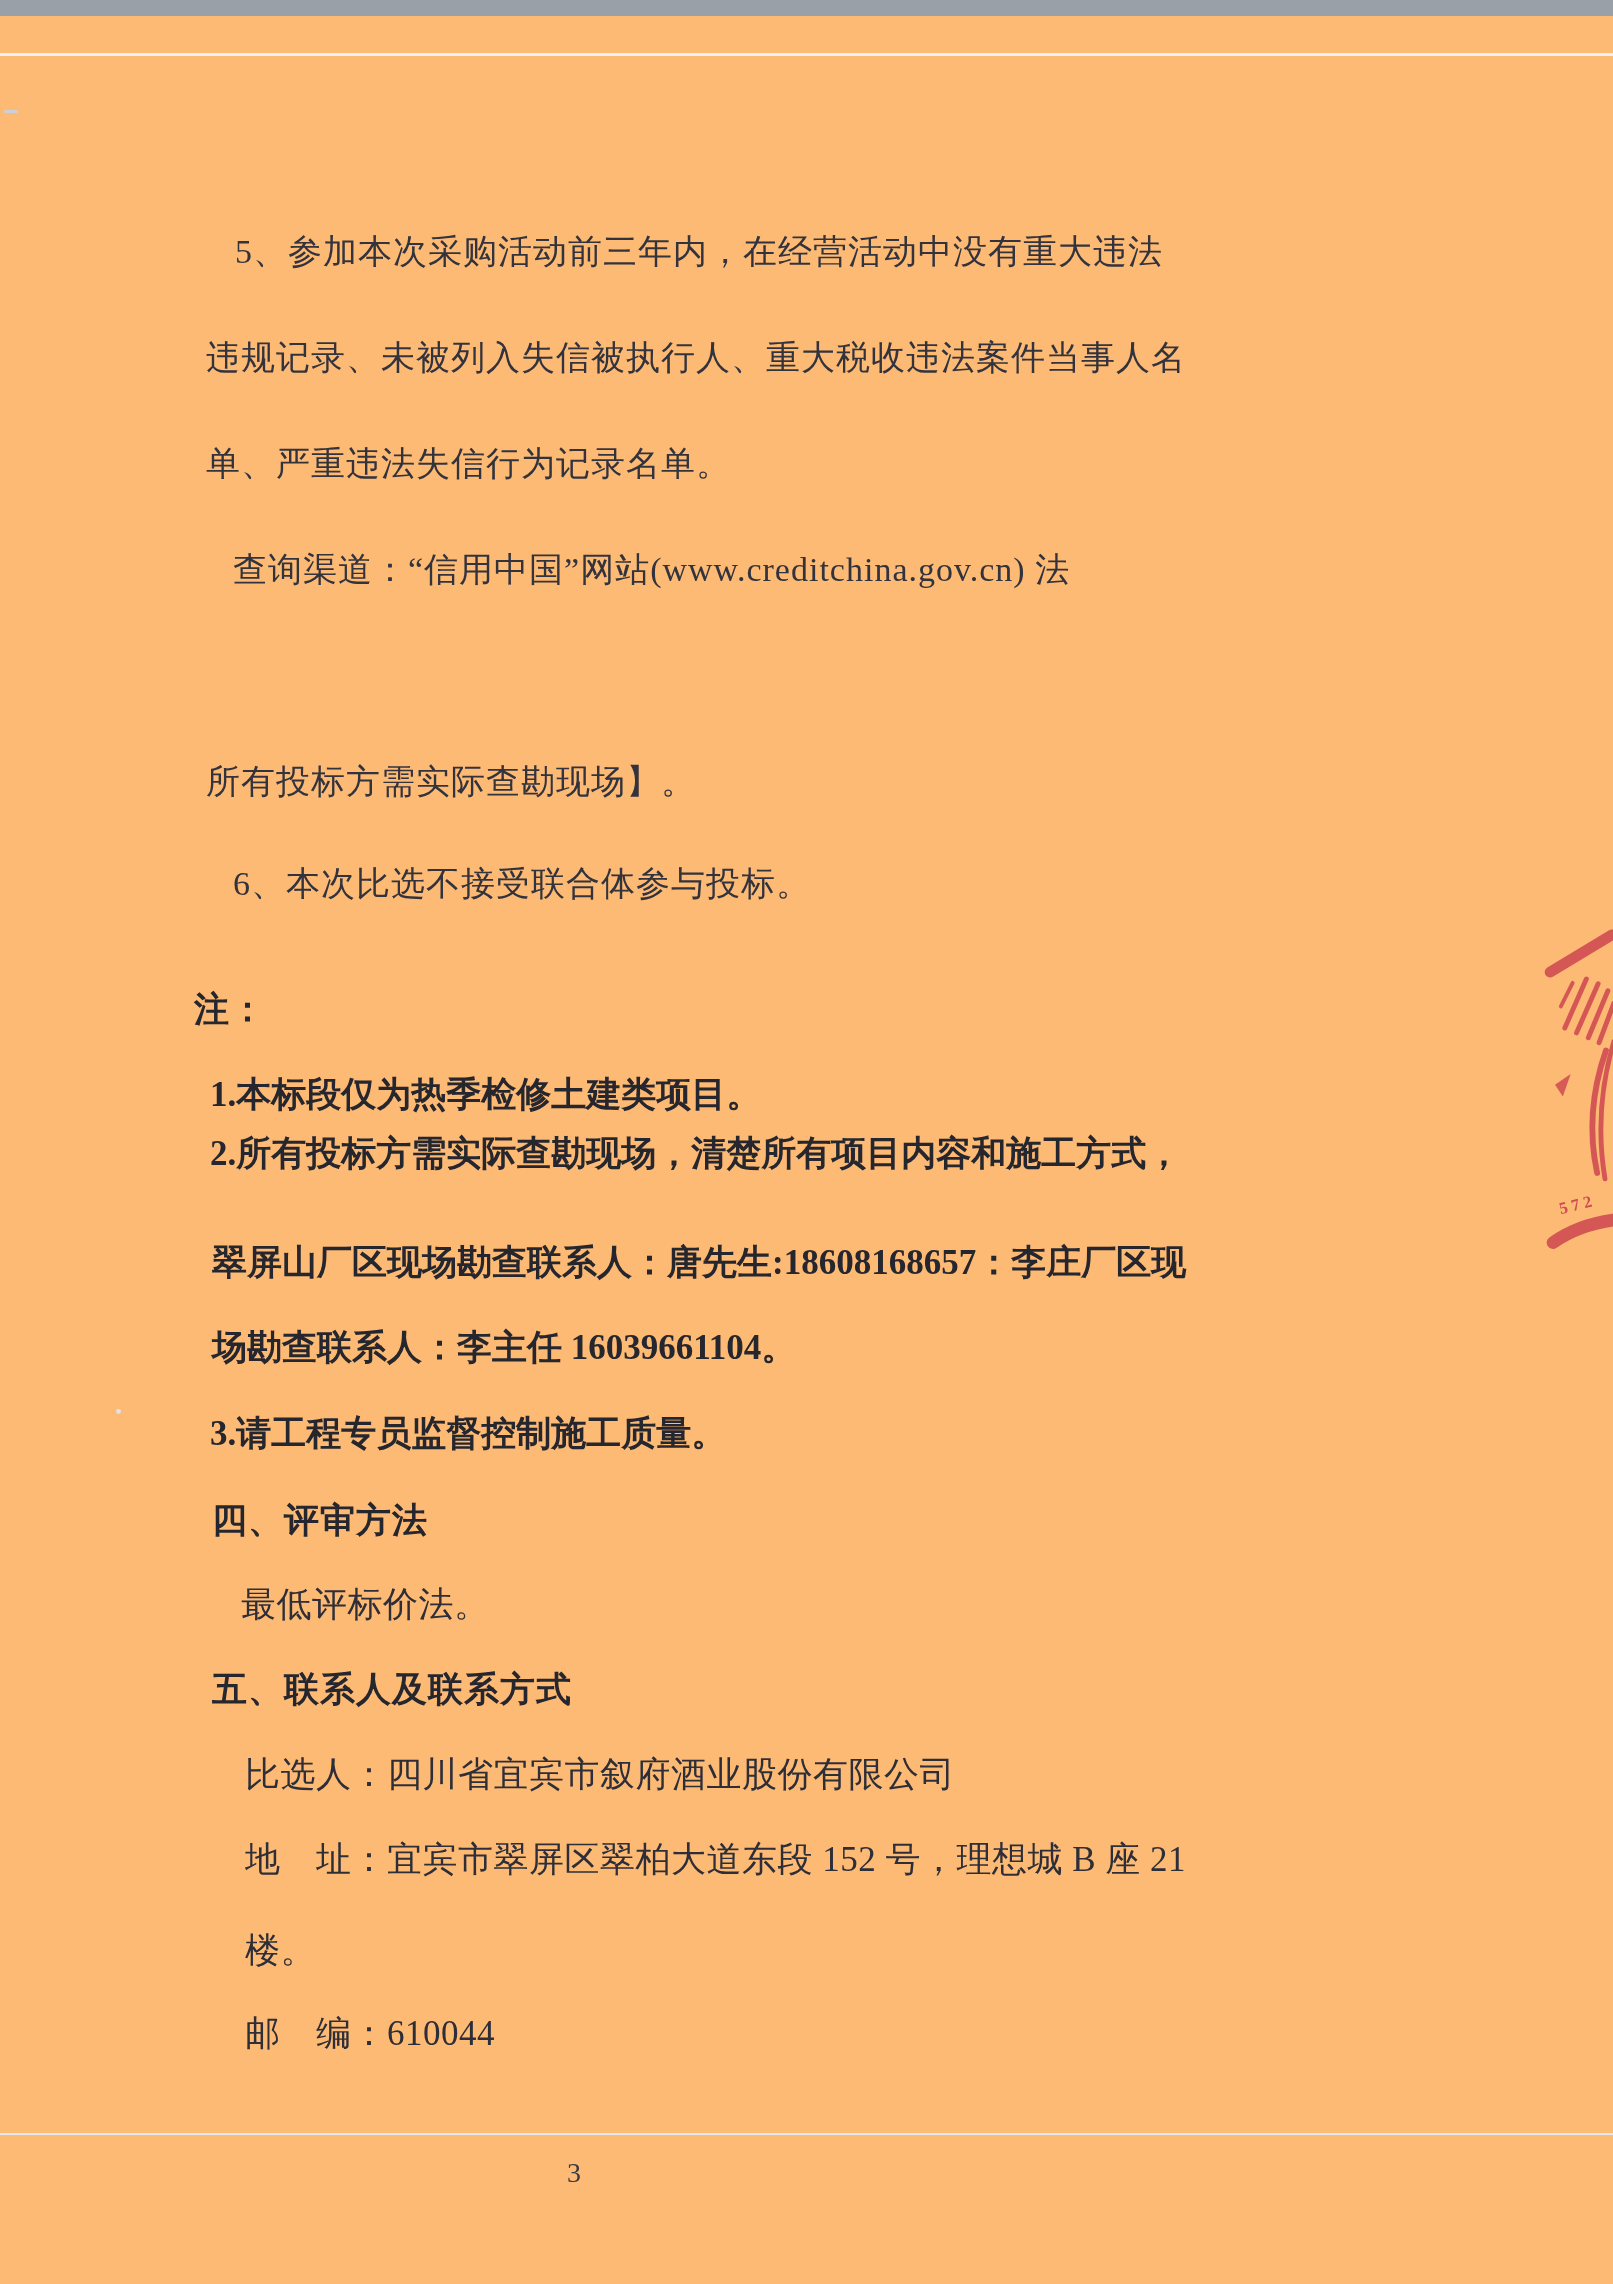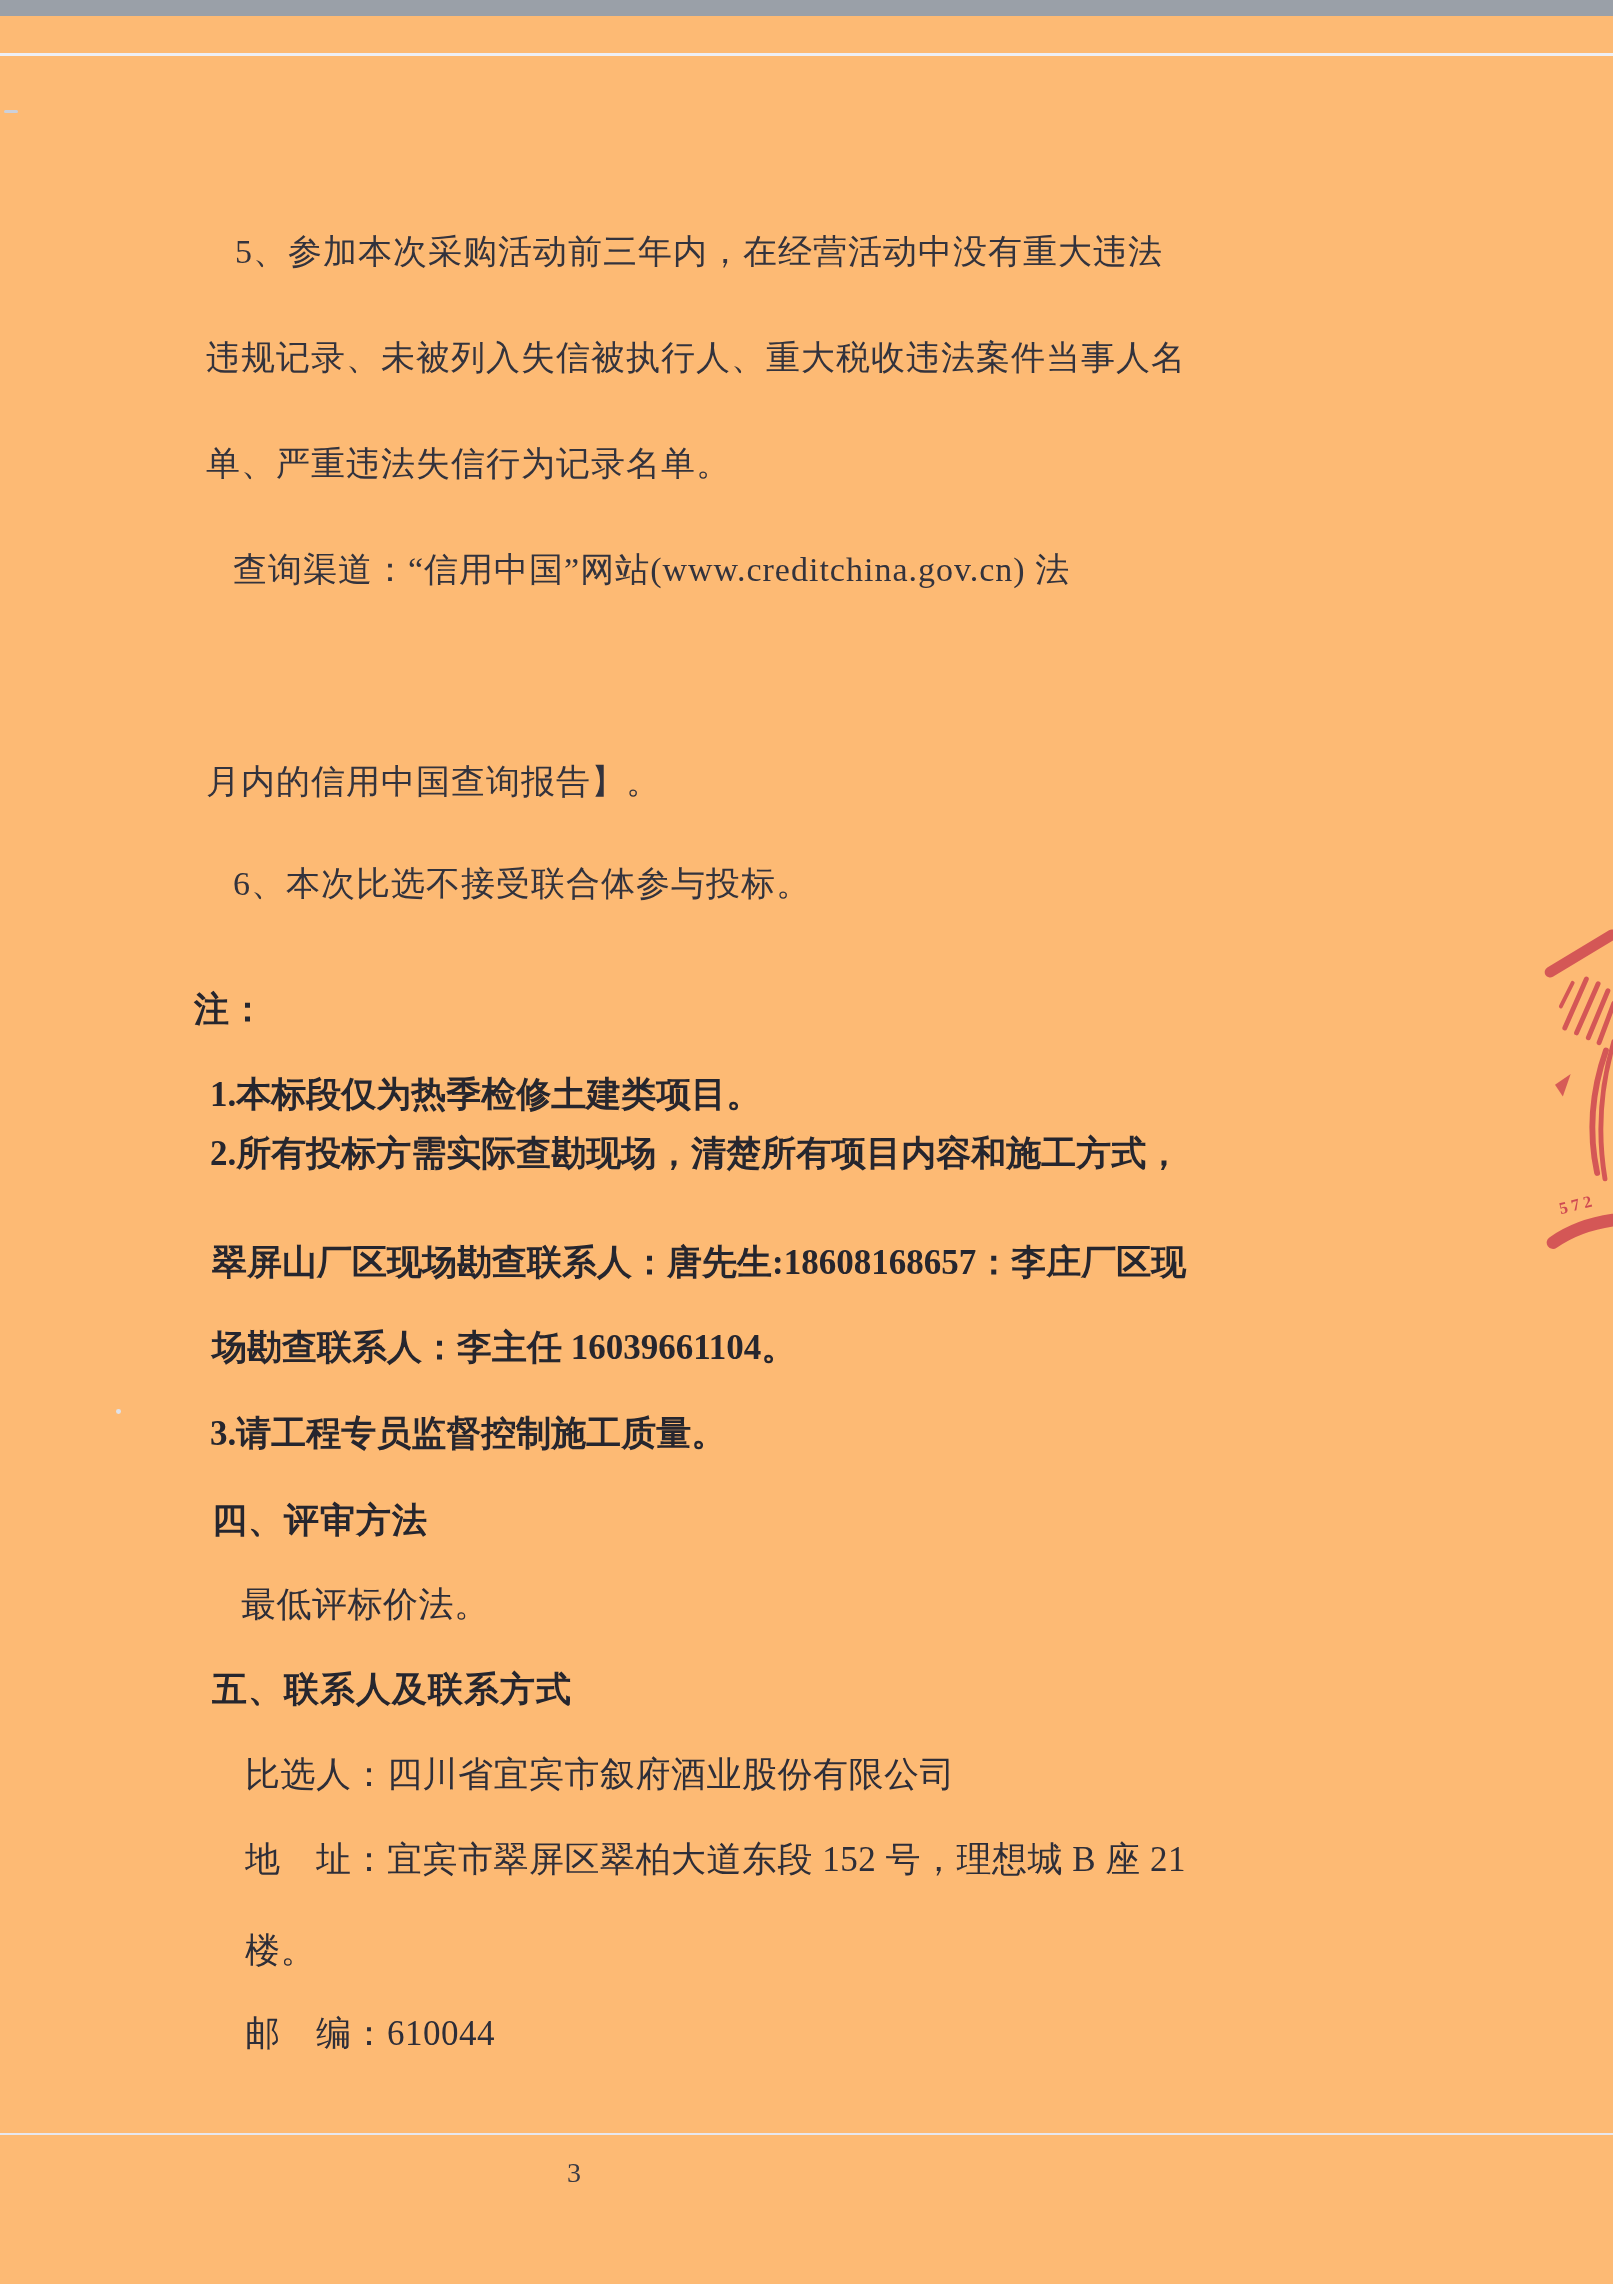--- a/index.html
+++ b/index.html
@@ -61,21 +61,21 @@
 <div class="page">
 
   <div class="scan-band"></div>
   <div class="speck1"></div>
   <div class="speck2"></div>
 
   <div class="ln s-para l1">5、参加本次采购活动前三年内，在经营活动中没有重大违法</div>
   <div class="ln s-para l2">违规记录、未被列入失信被执行人、重大税收违法案件当事人名</div>
   <div class="ln s-para l3">单、严重违法失信行为记录名单。</div>
   <div class="ln s-para l4">查询渠道：“信用中国”网站(www.creditchina.gov.cn) 法</div>
-  <div class="ln s-para l6">月内的信用中国查询报告】。</div>
+  <div class="ln s-para l6">所有投标方需实际查勘现场】。</div>
   <div class="ln s-para l7">6、本次比选不接受联合体参与投标。</div>
 
   <div class="ln s-head l8">注：</div>
   <div class="ln s-note l9">1.本标段仅为热季检修土建类项目。</div>
   <div class="ln s-note l10">2.所有投标方需实际查勘现场，清楚所有项目内容和施工方式，</div>
   <div class="ln s-note l11">翠屏山厂区现场勘查联系人：唐先生:18608168657：李庄厂区现</div>
   <div class="ln s-note l12">场勘查联系人：李主任 16039661104。</div>
   <div class="ln s-note l13">3.请工程专员监督控制施工质量。</div>
 
   <div class="ln s-head l14">四、评审方法</div>

